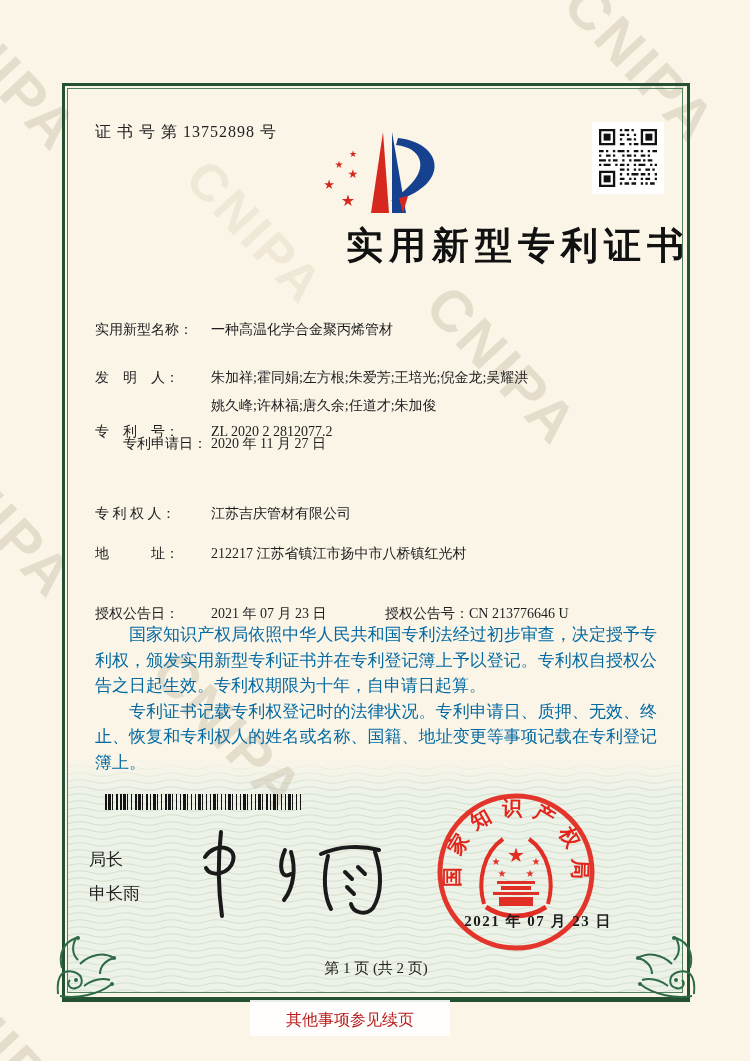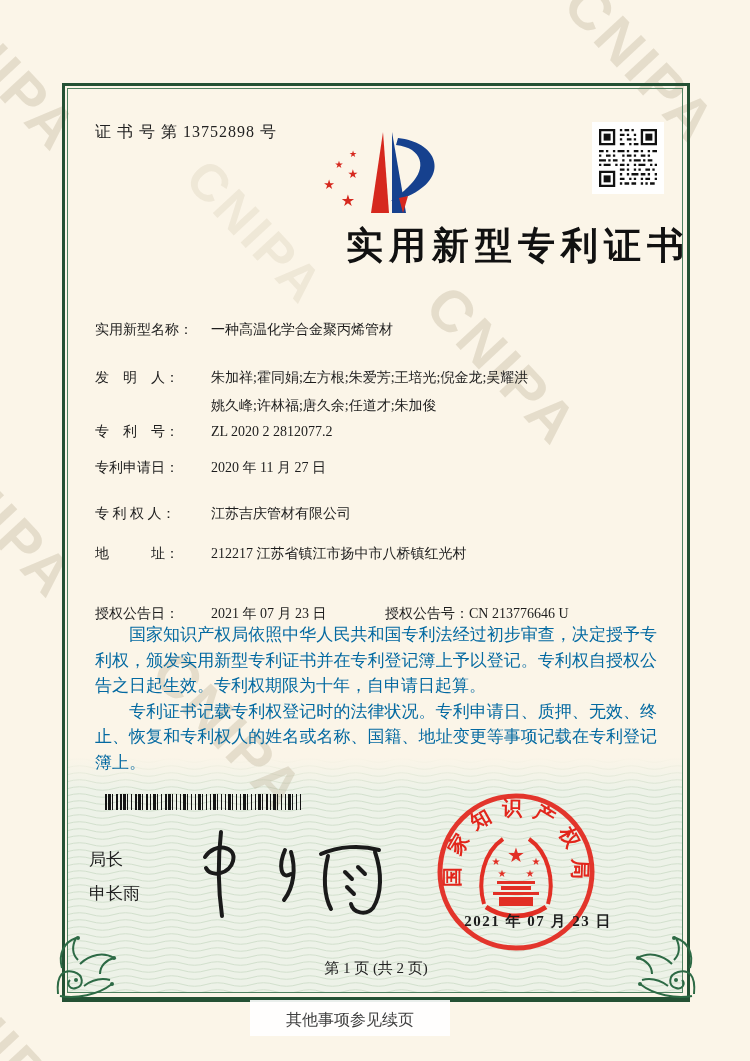--- a/index.html
+++ b/index.html
@@ -62,21 +62,21 @@
   .seal{position:absolute;left:434px;top:790px;z-index:4;}
   .sealdate{
     position:absolute;left:448px;top:912px;width:180px;text-align:center;z-index:5;
     font-size:15px;letter-spacing:1.5px;color:#1c1c1c;font-weight:bold;
   }
   .pageinfo{position:absolute;left:62px;top:959px;width:628px;text-align:center;font-size:15px;z-index:5;color:#222;}
   .orn{position:absolute;z-index:6;}
   .orn.right{transform:scale(-1,1);}
   .contbox{
     position:absolute;left:250px;top:1000px;width:200px;height:36px;z-index:3;
-    background:rgba(255,255,255,.9);text-align:center;font-size:16px;line-height:40px;color:#404040;
+    background:rgba(255,255,255,.9);text-align:center;font-size:16px;line-height:40px;color:#b91c1c;
   }
 </style>
 </head>
 <body>
 
 <div class="wm" style="left:-38px;top:-22px;">CNIPA</div>
 <div class="wm" style="left:600px;top:-30px;">CNIPA</div>
 <div class="wm faint" style="left:218px;top:148px;font-size:52px;">CNIPA</div>
 <div class="wm" style="left:462px;top:272px;">CNIPA</div>
 <div class="wm" style="left:-42px;top:425px;">CNIPA</div>
@@ -153,21 +153,21 @@
 
 <div class="row" style="top:316px;">
   <span class="lbl">实用新型名称：</span><span class="val">一种高温化学合金聚丙烯管材</span>
 </div>
 <div class="row" style="top:364px;">
   <span class="lbl">发　明　人：</span><span class="val"><div>朱加祥;霍同娟;左方根;朱爱芳;王培光;倪金龙;吴耀洪</div><div>姚久峰;许林福;唐久余;任道才;朱加俊</div></span>
 </div>
 <div class="row" style="top:418px;">
   <span class="lbl">专　利　号：</span><span class="val">ZL 2020 2 2812077.2</span>
 </div>
-<div class="row" style="top:454px;">
+<div class="row" style="top:430px;text-align:right;">
   <span class="lbl">专利申请日：</span><span class="val">2020 年 11 月 27 日</span>
 </div>
 <div class="row" style="top:500px;">
   <span class="lbl">专 利 权 人：</span><span class="val">江苏吉庆管材有限公司</span>
 </div>
 <div class="row" style="top:540px;">
   <span class="lbl">地　　　址：</span><span class="val">212217 江苏省镇江市扬中市八桥镇红光村</span>
 </div>
 <div class="row" style="top:600px;width:562px;">
   <span class="lbl">授权公告日：</span><span class="val">2021 年 07 月 23 日</span>

